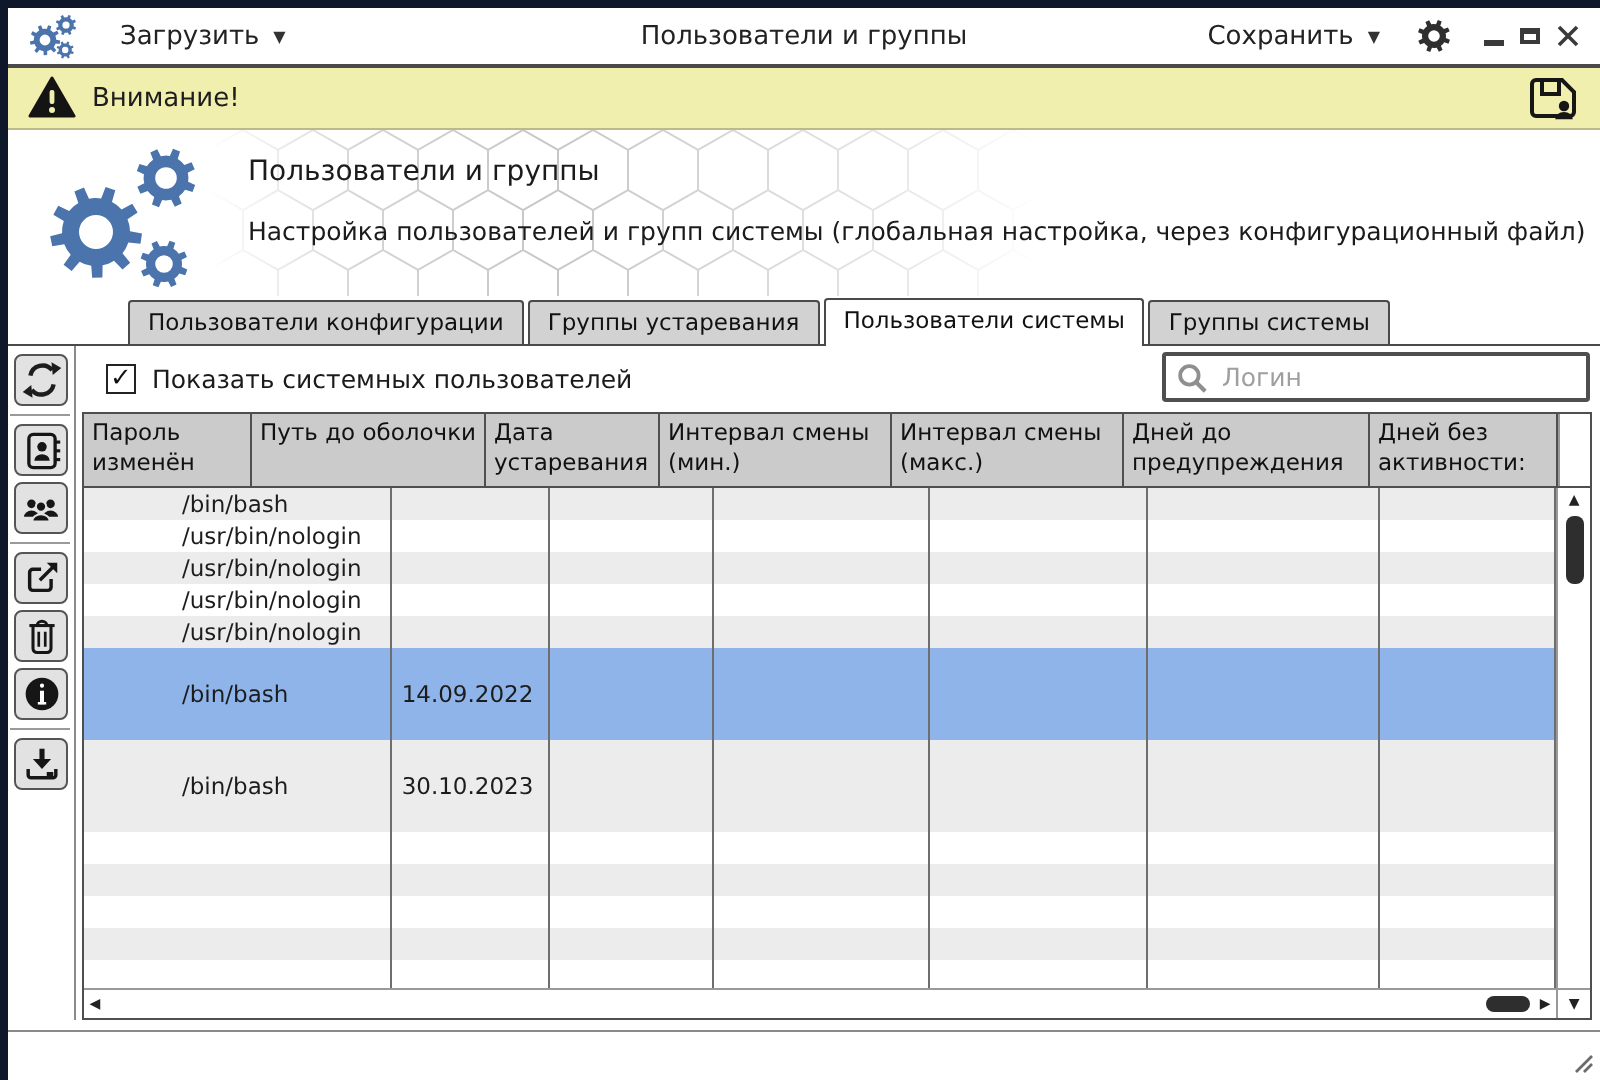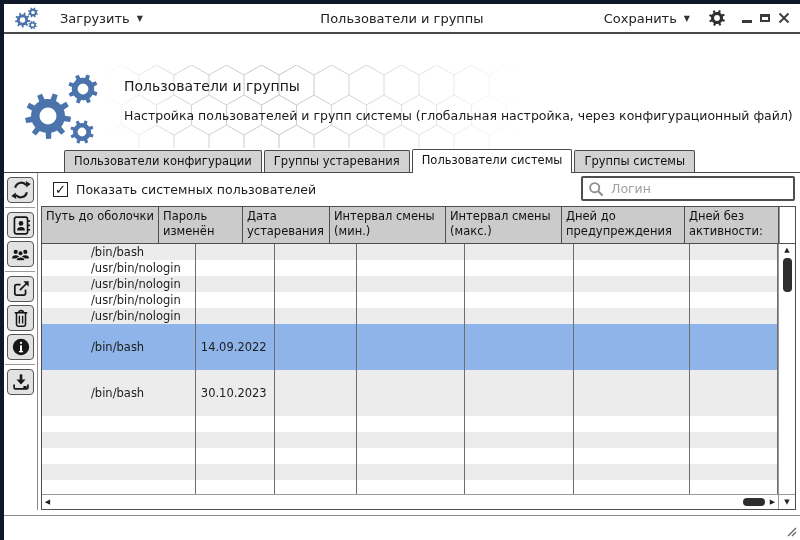--- a/index.html
+++ b/index.html
@@ -107,20 +107,36 @@
       <div class="winctl">
         <div class="min-glyph"></div>
         <div class="max-glyph"></div>
         <svg width="12" height="12" viewBox="0 0 12 12">
           <path d="M1.5 1.5 L10.5 10.5 M10.5 1.5 L1.5 10.5" stroke="#3a3a3a" stroke-width="1.8" fill="none"></path>
         </svg>
       </div>
     </div>
   </div>
 
+  <div class="warnbar">
+    <svg width="24" height="22" viewBox="0 0 24 22">
+      <path d="M12 1 L23 20 H1 Z" fill="#141414" stroke="#141414" stroke-width="1.5" stroke-linejoin="round"></path>
+      <rect x="10.8" y="7" width="2.4" height="7" rx="1" fill="#f1efad"></rect>
+      <circle cx="12" cy="17" r="1.5" fill="#f1efad"></circle>
+    </svg>
+    <span class="warn-label">Внимание!</span>
+    <div class="warn-save">
+      <svg width="27" height="25" viewBox="0 0 27 25">
+        <path d="M3 5 a2 2 0 0 1 2-2 H18 L24 9 V19 a2 2 0 0 1 -2 2 H5 a2 2 0 0 1 -2-2 Z" fill="none" stroke="#161616" stroke-width="2"></path>
+        <path d="M8 3.6 V10 H16.5 V3.6" fill="none" stroke="#161616" stroke-width="2"></path>
+        <circle cx="19" cy="16" r="2.6" fill="#161616"></circle>
+        <path d="M14.6 22.6 a4.4 3.6 0 0 1 8.8 0 Z" fill="#161616"></path>
+      </svg>
+    </div>
+  </div>
 
   <div class="header">
     <svg class="hexes" width="430" height="83">
       <defs>
         <pattern id="hexp" width="35" height="60" patternUnits="userSpaceOnUse">
           <path d="M17.5 0 L35 10 V30 L17.5 40 L0 30 V10 Z M17.5 40 V60" fill="none" stroke="#c6c6c6" stroke-width="1"></path>
         </pattern>
       </defs>
       <rect width="430" height="83" fill="url(#hexp)"></rect>
     </svg>
@@ -218,22 +234,22 @@
         <svg width="16" height="16" viewBox="0 0 16 16">
           <circle cx="6.7" cy="6.7" r="4.6" fill="none" stroke="#8f8f8f" stroke-width="1.9"></circle>
           <path d="M10.2 10.2 L14.6 14.6" stroke="#8f8f8f" stroke-width="2.1"></path>
         </svg>
         <input type="text" placeholder="Логин" style="">
       </div>
     </div>
 
     <div class="tablewrap">
       <div class="thead">
+          <div class="hcell" style="width: 84px;">Пароль изменён</div>
           <div class="hcell" style="width: 117px;">Путь до оболочки</div>
-          <div class="hcell" style="width: 84px;">Пароль изменён</div>
           <div class="hcell" style="width: 87px;">Дата устаревания</div>
           <div class="hcell" style="width: 116px;">Интервал смены (мин.)</div>
           <div class="hcell" style="width: 116px;">Интервал смены (макс.)</div>
           <div class="hcell" style="width: 123px;">Дней до предупреждения</div>
           <div class="hcell" style="width: 94px;">Дней без активности:</div>
           <div class="spacer"></div>
         </div>
       <div class="bodyrow">
         <div class="rows">
             <div class="trow odd">

